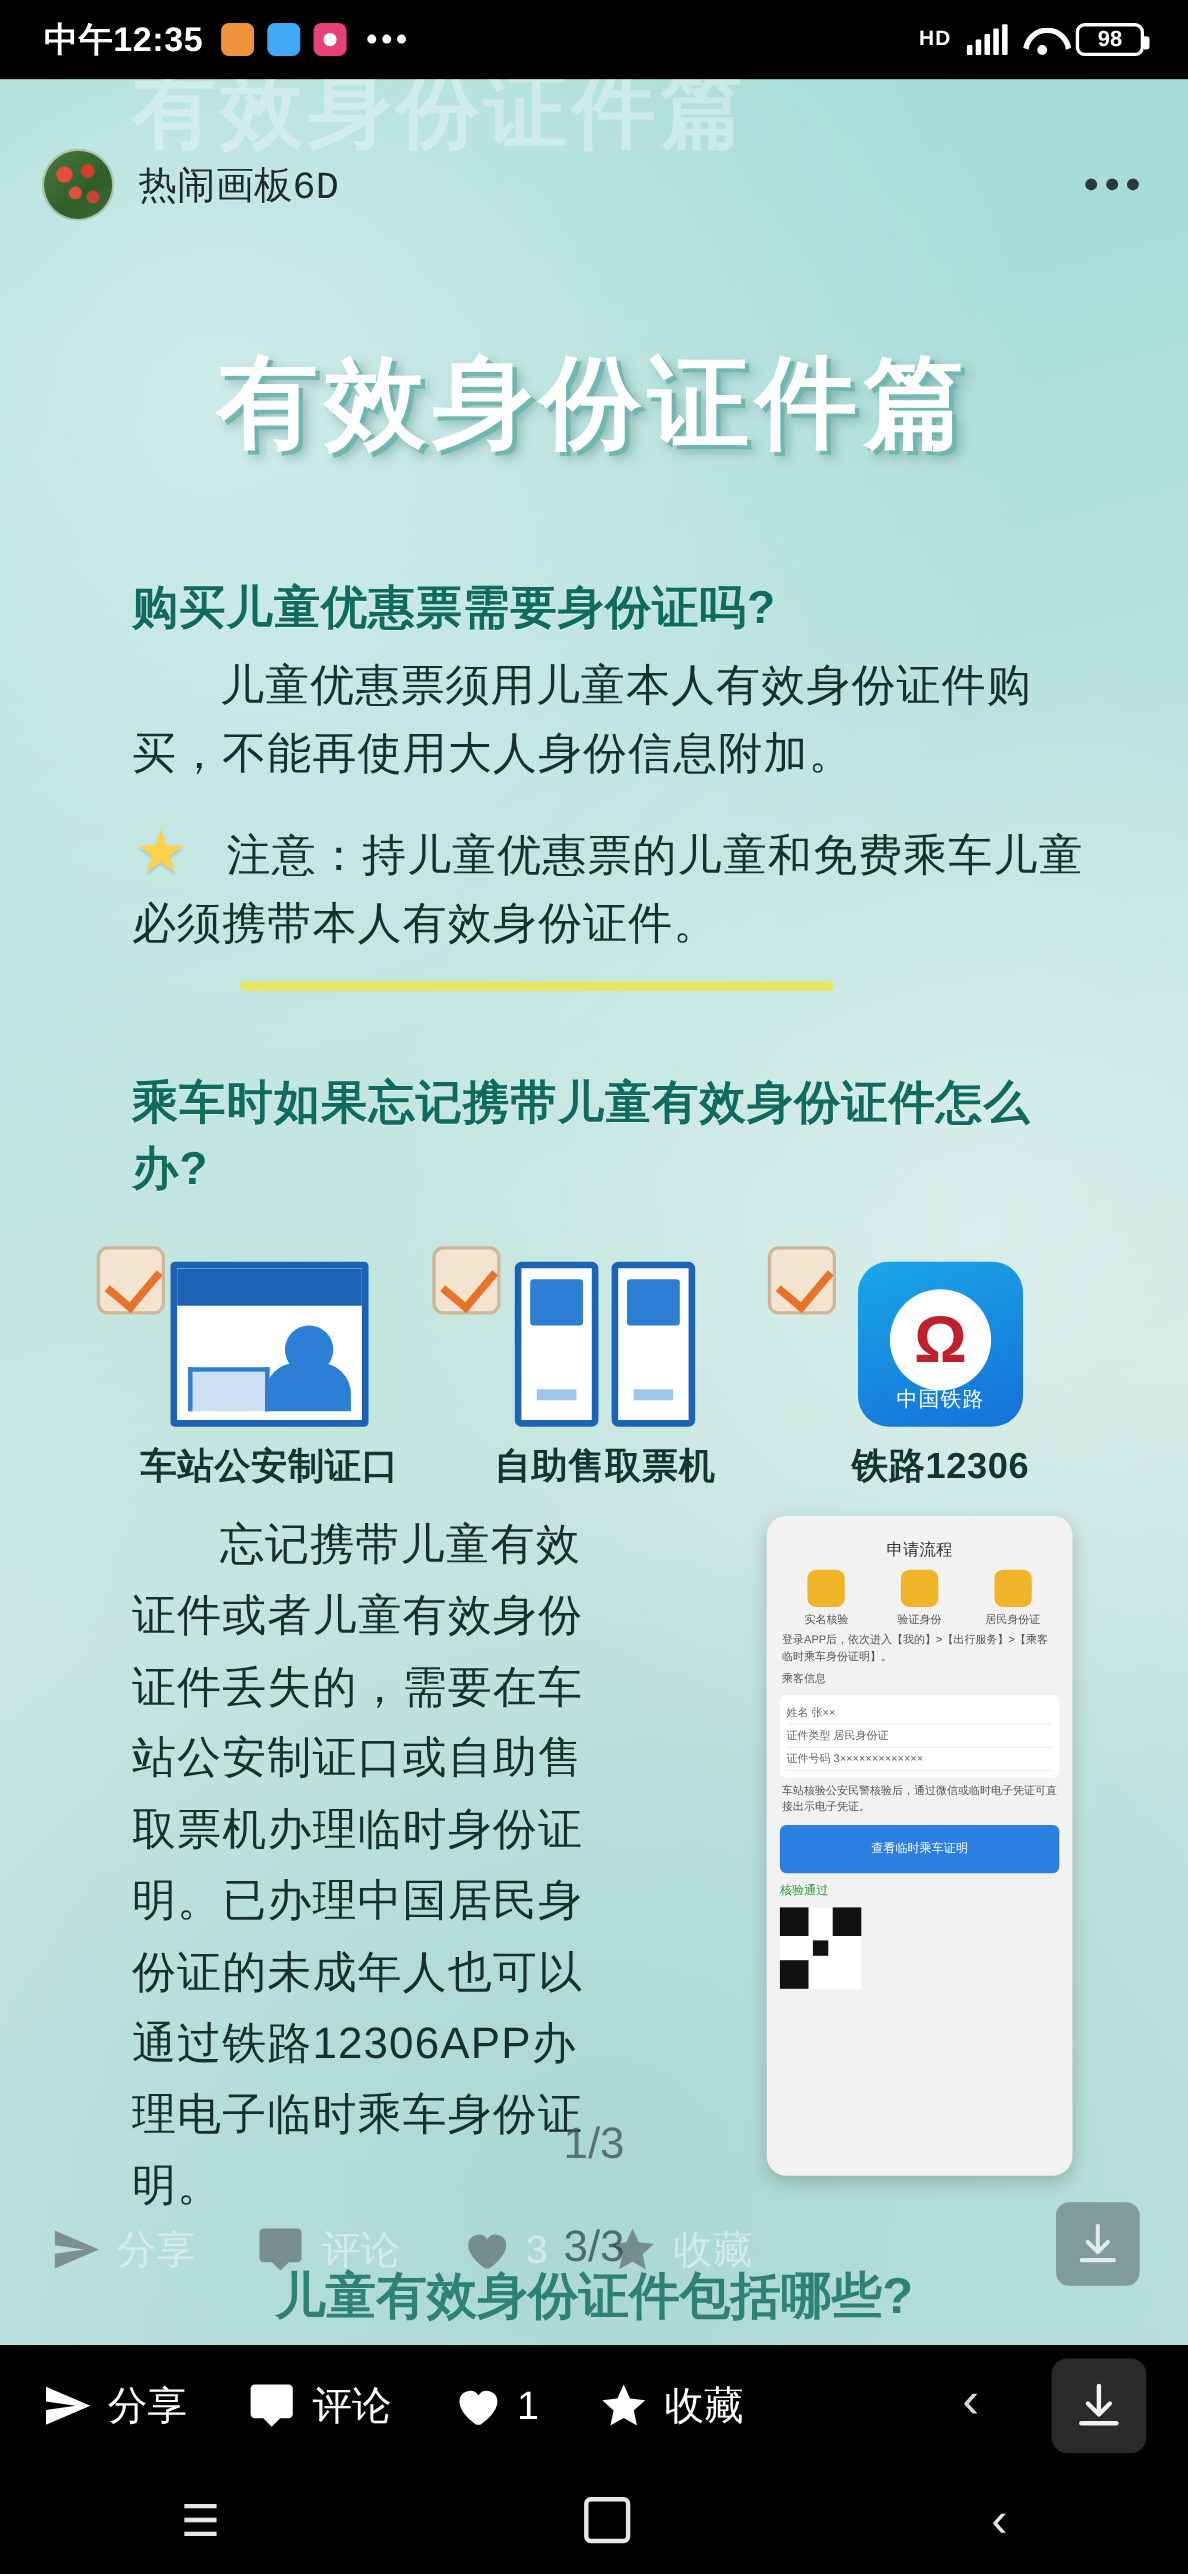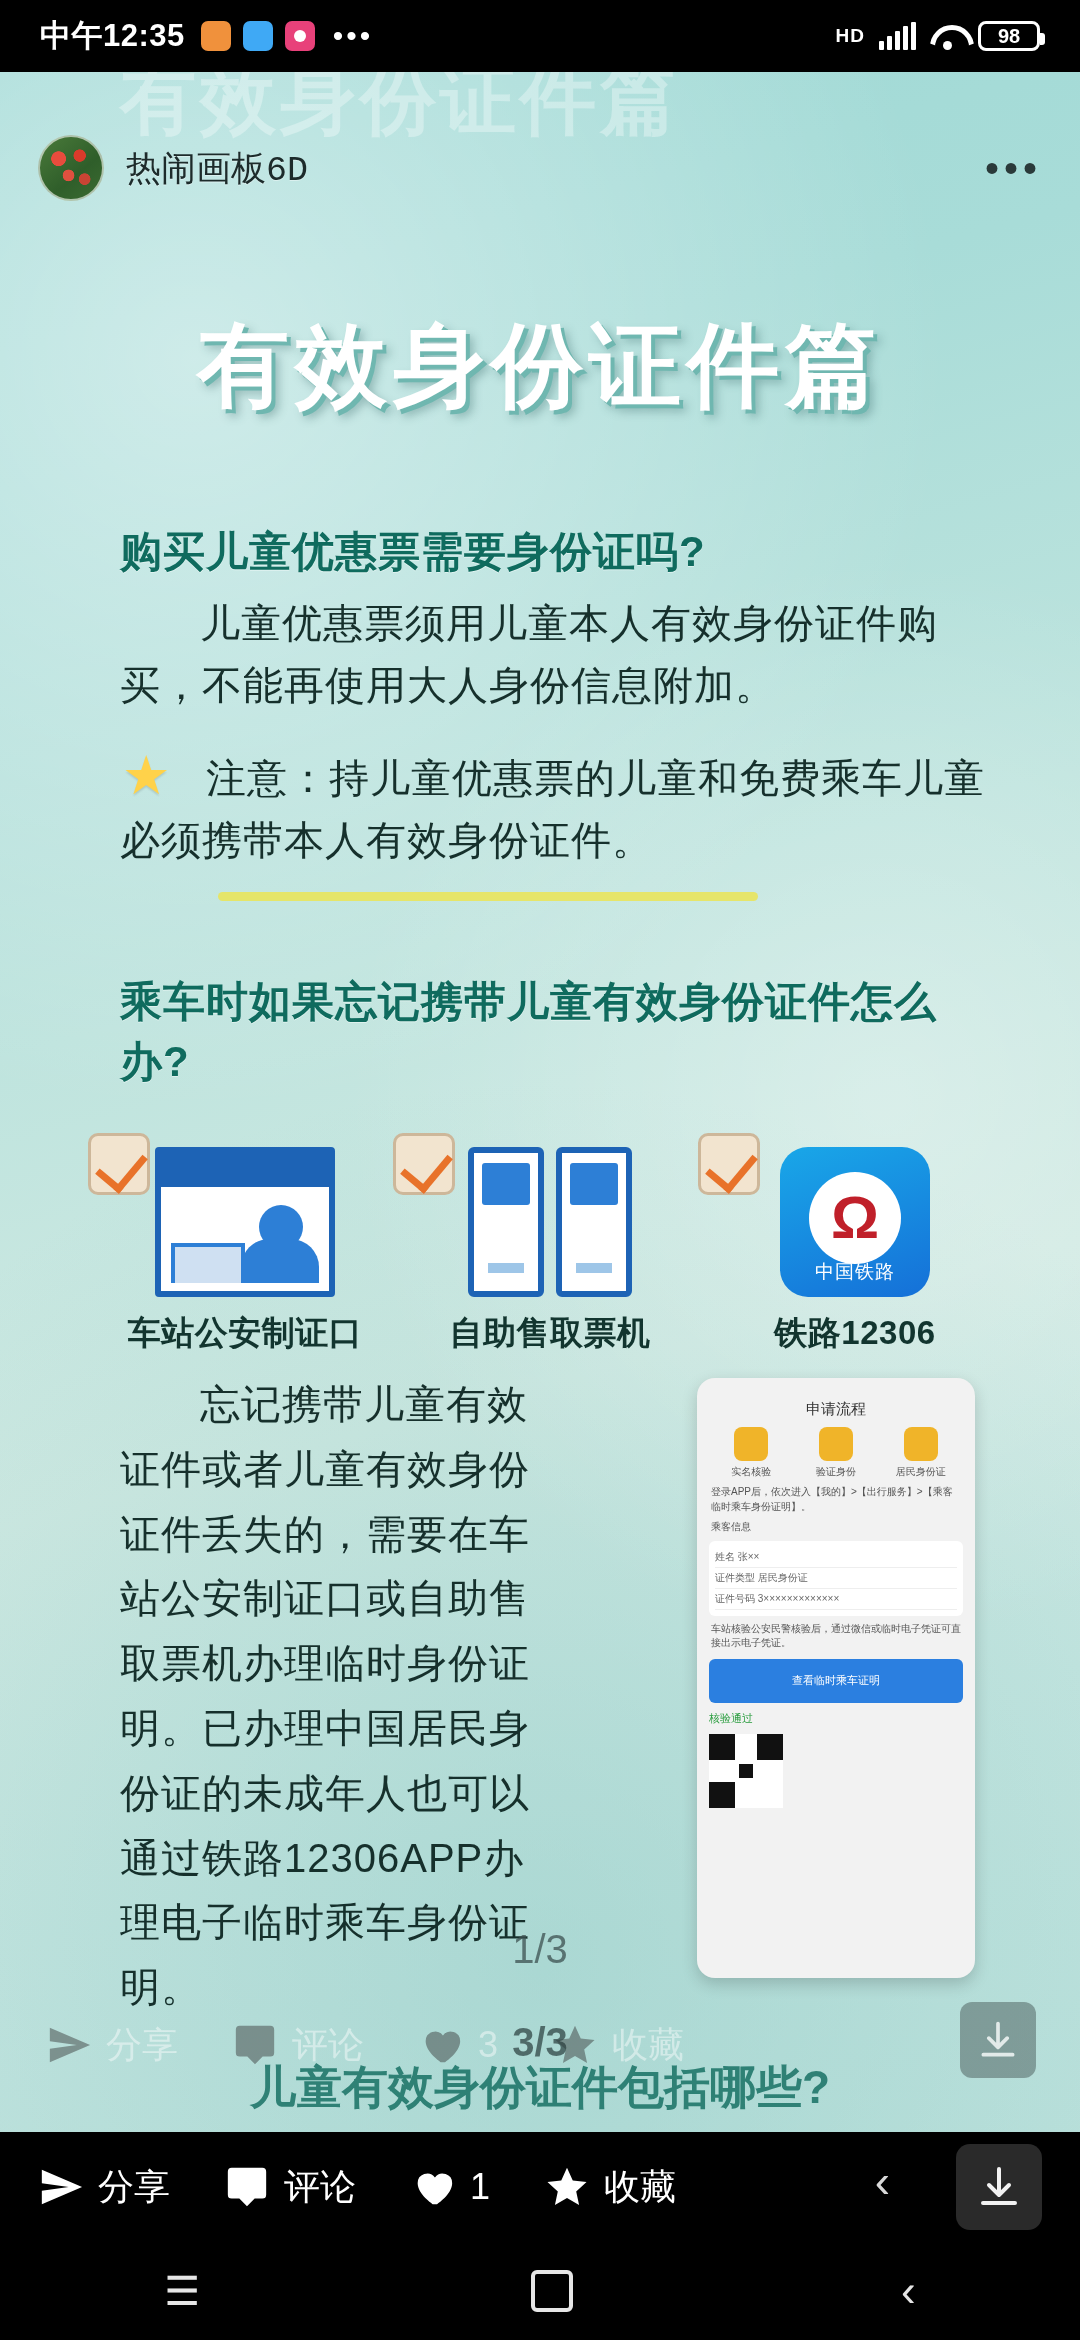--- a/index.html
+++ b/index.html
@@ -292,21 +292,21 @@
     display: flex; align-items: center; padding: 0 46px;
     opacity: .45;
   }
 
   .next-title {
     position: absolute; top: 1985px; left: 0; width: 1080px; text-align: center;
     font-size: 46px; font-weight: bold; color: #0f6b5e; opacity: .8;
   }
   .ghost-page {
     position: absolute; top: 1948px; left: 0; width: 1080px; text-align: center;
-    font-size: 40px; color: rgba(40,60,60,.7); font-weight: 700;
+    font-size: 40px; color: rgba(40,60,60,.7); font-weight: 400;
   }
 
   .ghost-dl {
     position: absolute; right: 44px; top: 1930px;
     width: 76px; height: 76px; border-radius: 12px; background: rgba(30,40,40,.45);
     display: flex; align-items: center; justify-content: center;
     opacity: .8;
   }
 
   

